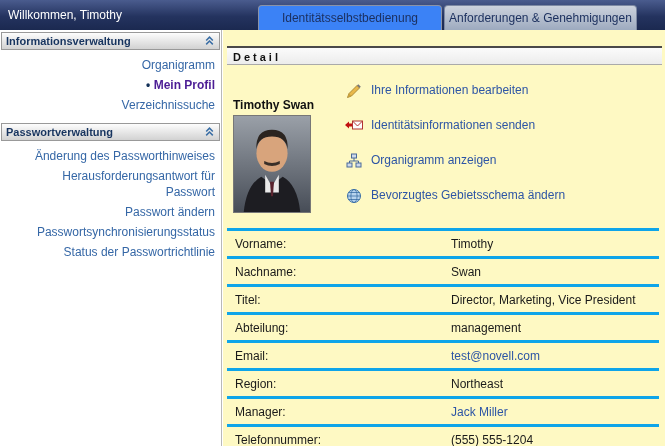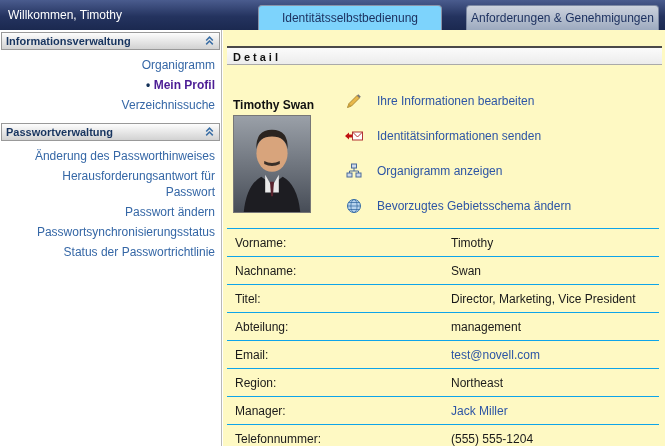--- a/index.html
+++ b/index.html
@@ -18,27 +18,27 @@
     position:absolute; left:8px; top:8px;
     color:#ffffff; font-size:12px;
   }
   .tab {
     position:absolute; top:5px; height:25px;
     border-radius:4px 4px 0 0;
     display:flex; align-items:center; justify-content:center;
     font-size:12px; color:#1b2f5e; cursor:pointer; z-index:2;
   }
   .tab.active {
-    left:258px; width:184px; background:#7dd3fc;
+    left:258px; width:184px; background:#3b82f6;
     border:1px solid #8a93a8; border-bottom:none;
   }
   .tab.inactive {
     left:444px; width:193px;
     background:linear-gradient(#ccd2dd, #9daabf);
-    border:1px solid #7d89a3; border-bottom:none;margin-left:22px;
+    border:1px solid #7d89a3; border-bottom:none;
   }
 
   
   .sidebar {
     position:absolute; top:30px; left:0; width:222px; bottom:0;
     background:#fff; border-right:1px solid #b9b9b9;
   }
   .section-header {
     margin:2px 1px 0 1px; height:18px;
     background:linear-gradient(#fdfdfd, #d2d2d2);
@@ -67,30 +67,30 @@
     padding:3px 0 0 6px;
   }
   .profile { position:relative; height:163px; }
   .name { position:absolute; left:10px; top:33px; font-size:12px; font-weight:bold; color:#111; }
   .photo {
     position:absolute; left:10px; top:50px; width:78px; height:98px;
     border:1px solid #777; display:block;
   }
   .actions { position:absolute; left:122px; top:18px; }
   .action {
-    display:flex; align-items:center; gap:14px; height:35px;
+    display:flex; gap:8px; height:35px;
     font-size:12px; color:#2d55a5; cursor:pointer;
   }
   .action .ico { display:flex; width:18px; justify-content:center; }
 
   table.fields {
     border-collapse:collapse; margin:0 6px 0 4px;
     width:calc(100% - 10px); font-size:12px; color:#1a1a1a;
   }
-  table.fields tr { height:28px; border-top:1px solid #0ea5e9; }
+  table.fields tr { height:28px; border-top:3px solid #0ea5e9; }
   table.fields tr:last-child { border-bottom:1px solid #ccc; }
   td.flabel { width:222px; padding-left:8px; }
   td.fvalue { padding-left:2px; }
   .linkval { color:#2d55a5; cursor:pointer; }
 </style>
 </head>
 <body>
 
 <div class="header">
   <span class="welcome">Willkommen, Timothy</span>

